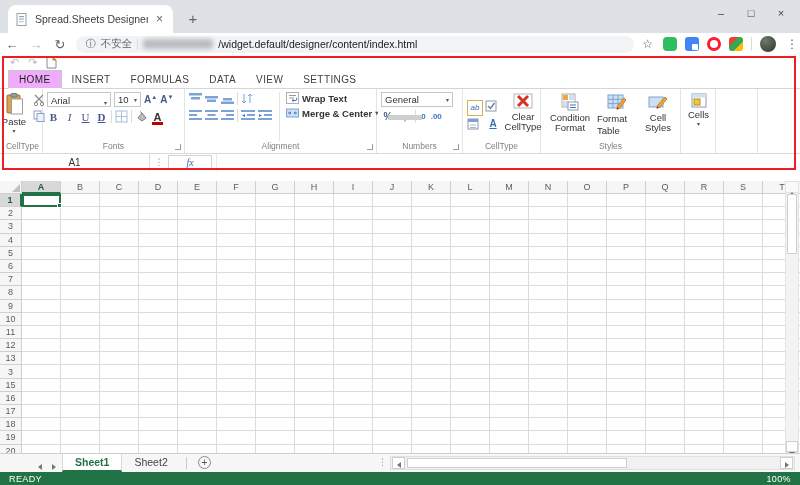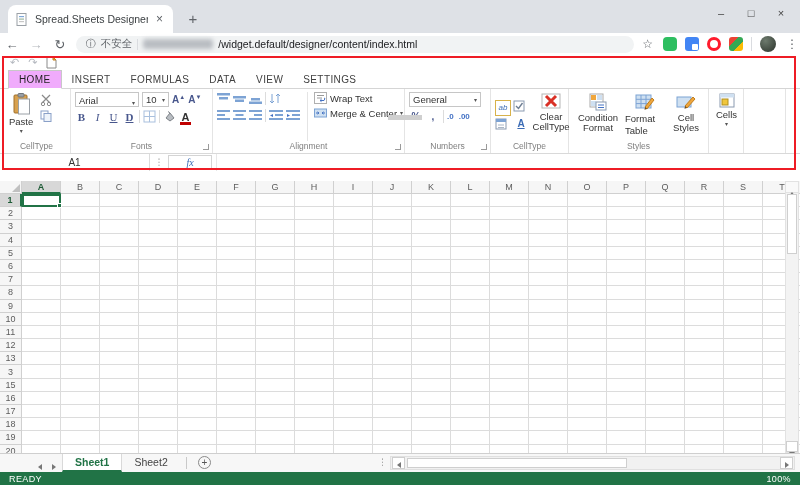--- a/index.html
+++ b/index.html
@@ -59,21 +59,21 @@
   .rtab { font-size:10px; color:#404040; letter-spacing:.4px; padding:3px 10px 3px; white-space:nowrap; }
   .rtab.active { background:#f0abfc; border:1px solid #c8c8c8; border-bottom:1px solid #fff;
                  margin-bottom:-1px; color:#1f1f1f; }
 
   .ribbon-body { display:flex; height:64px; padding-left:3px; }
   .rgroup { position:relative; border-right:1px solid #e4e4e4; flex:none; display:flex; flex-direction:column; }
   .rg-content { flex:1; display:flex; padding:3px 3px 0 4px; }
   .rg-label { height:12px; text-align:center; font-size:8.5px; color:#7f7f7f; line-height:11px; }
   .launcher { position:absolute; right:3px; bottom:3px; width:6px; height:6px;
               border-right:1px solid #9a9a9a; border-bottom:1px solid #9a9a9a; }
-  .g-clip { width:68px; } .g-fonts { width:142px; } .g-align { width:192px; } .g-num { width:86px; }
+  .g-clip { width:40px;align-items:center; } .g-fonts { width:142px; } .g-align { width:192px; } .g-num { width:86px; }
   .g-ctype { width:78px; } .g-styles { width:140px; } .g-cells { width:35px; } .g-edit { width:42px; }
   .g-pad { flex:1; border-right:none; }
 
   .bigbtn { display:flex; flex-direction:column; align-items:center; font-size:9.5px; color:#333;
             justify-content:flex-start; gap:1px; padding:1px 2px; }
   .caret { font-size:6px; color:#555; line-height:6px; }
   .minicol { display:flex; flex-direction:column; gap:4px; margin-left:5px; margin-top:2px; }
 
   .fonts-rows, .align-left, .num-rows, .ctype-grid { display:flex; flex-direction:column; gap:3px; }
   .frow { display:flex; align-items:center; gap:3px; }
@@ -83,21 +83,21 @@
   .fmtletter { font-size:11px; color:#47568c; width:13px; text-align:center; font-family:"Liberation Serif",serif; }
   .fmtletter.b { font-weight:bold; } .fmtletter.i { font-style:italic; }
   .fmtletter.u { text-decoration:underline; } .fmtletter.d { text-decoration:underline; font-weight:bold; }
   .vdiv { width:1px; height:13px; background:#dcdcdc; }
   .sizebtn { font-size:10px; color:#47568c; font-weight:bold; }
   .sizebtn small { font-size:6px; vertical-align:top; }
   .acolor { position:relative; font-size:11px; font-weight:bold; color:#333; width:13px; text-align:center; }
   .acolor::after { content:""; position:absolute; left:1px; right:1px; bottom:-2px; height:3px; background:#c00000; }
 
   .alrows { display:flex; flex-direction:column; gap:4px; }
-  .al-right { display:flex; flex-direction:column; gap:3px; margin-left:7px; border-left:1px solid #e4e4e4; padding-left:6px; }
+  .al-right { display:flex; flex-direction:column; gap:3px; margin-left:7px; border-left:1px solid #e4e4e4; padding-left:6px;font-weight:bold; }
   .albtn-label { font-size:9.5px; color:#333; display:flex; align-items:center; gap:3px; white-space:nowrap; }
   .numsym { font-size:10px; color:#47568c; font-weight:bold; width:14px; text-align:center; }
   .decbtn { font-size:8px; color:#4472c4; font-weight:bold; position:relative; padding-right:2px; }
 
   .ctype-grid { display:grid; grid-template-columns:16px 16px; grid-auto-rows:16px; gap:2px; margin-top:8px; }
   .ct-ab { border:1px solid #d8b24a; font-size:8px; color:#3a6bb5; font-style:italic; text-align:center; line-height:13px; }
   .ct-a { font-size:10px; color:#3a6bb5; font-weight:bold; text-decoration:underline; text-align:center; }
 
   .fbar { height:18px; border-top:1px solid #d9d9d9; display:flex; align-items:stretch; background:#fff; font-size:10px; }
   .namebox { width:150px; text-align:center; line-height:17px; border-right:1px solid #dcdcdc; color:#333; }

